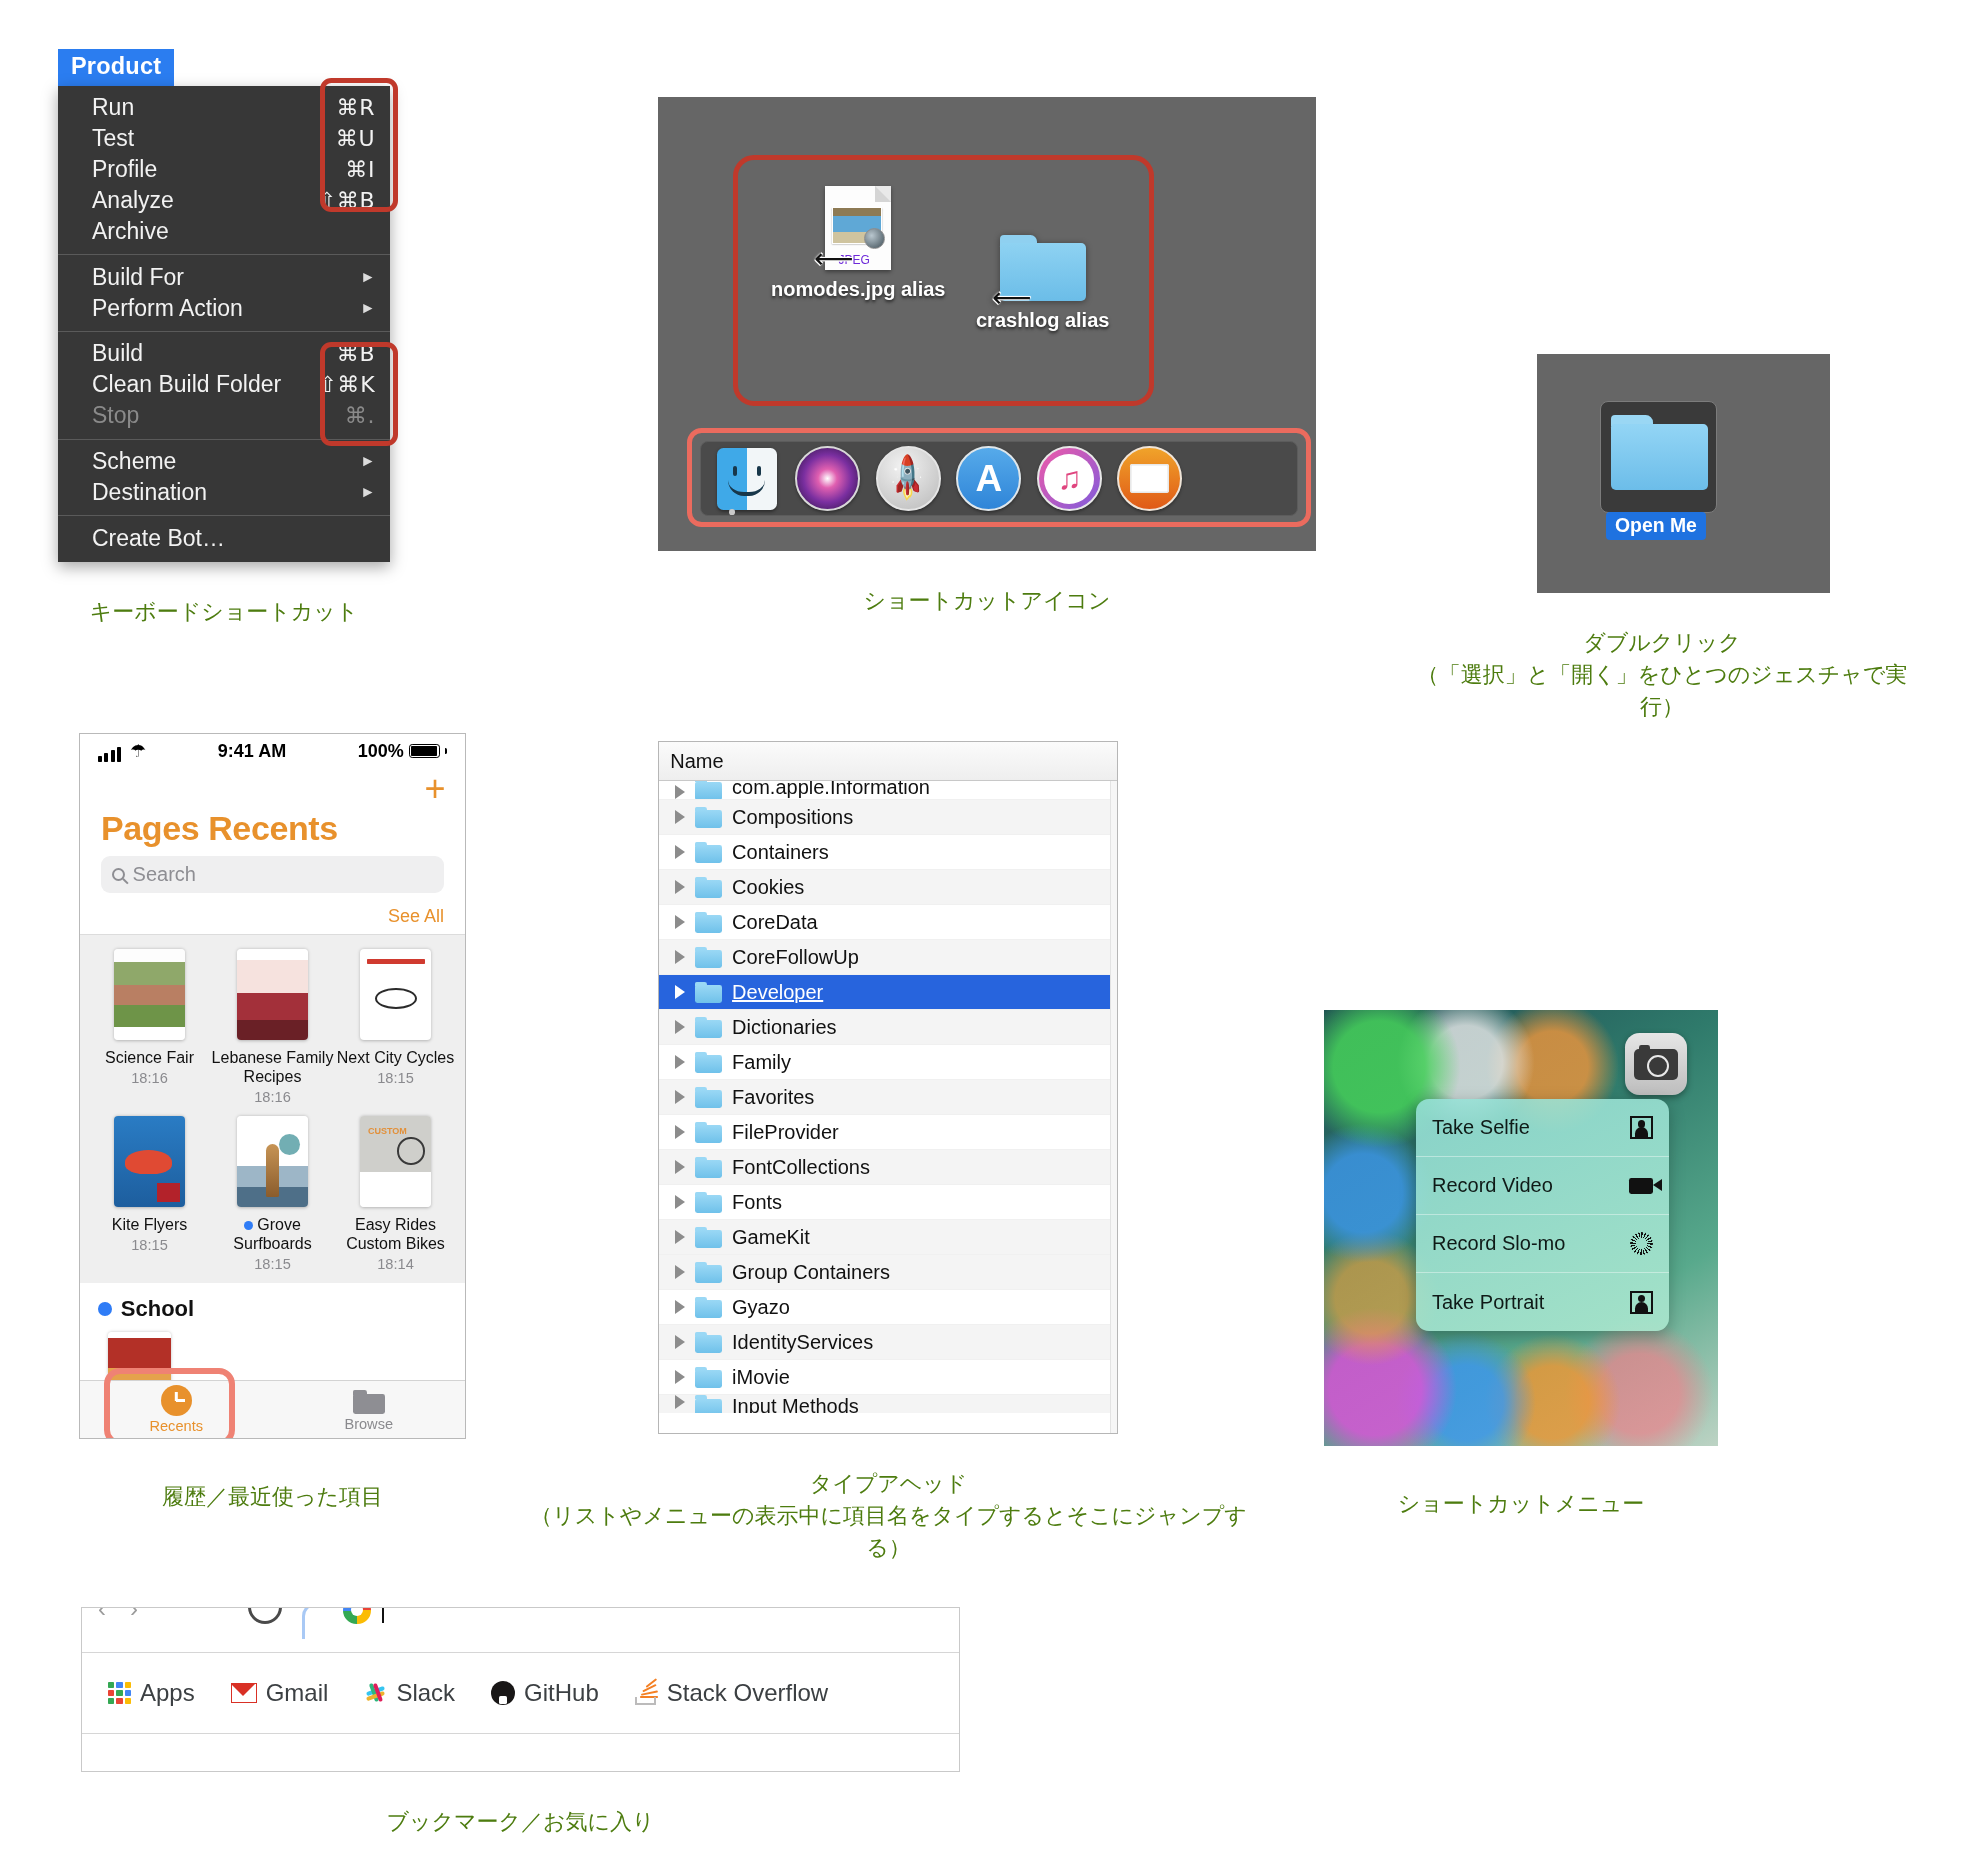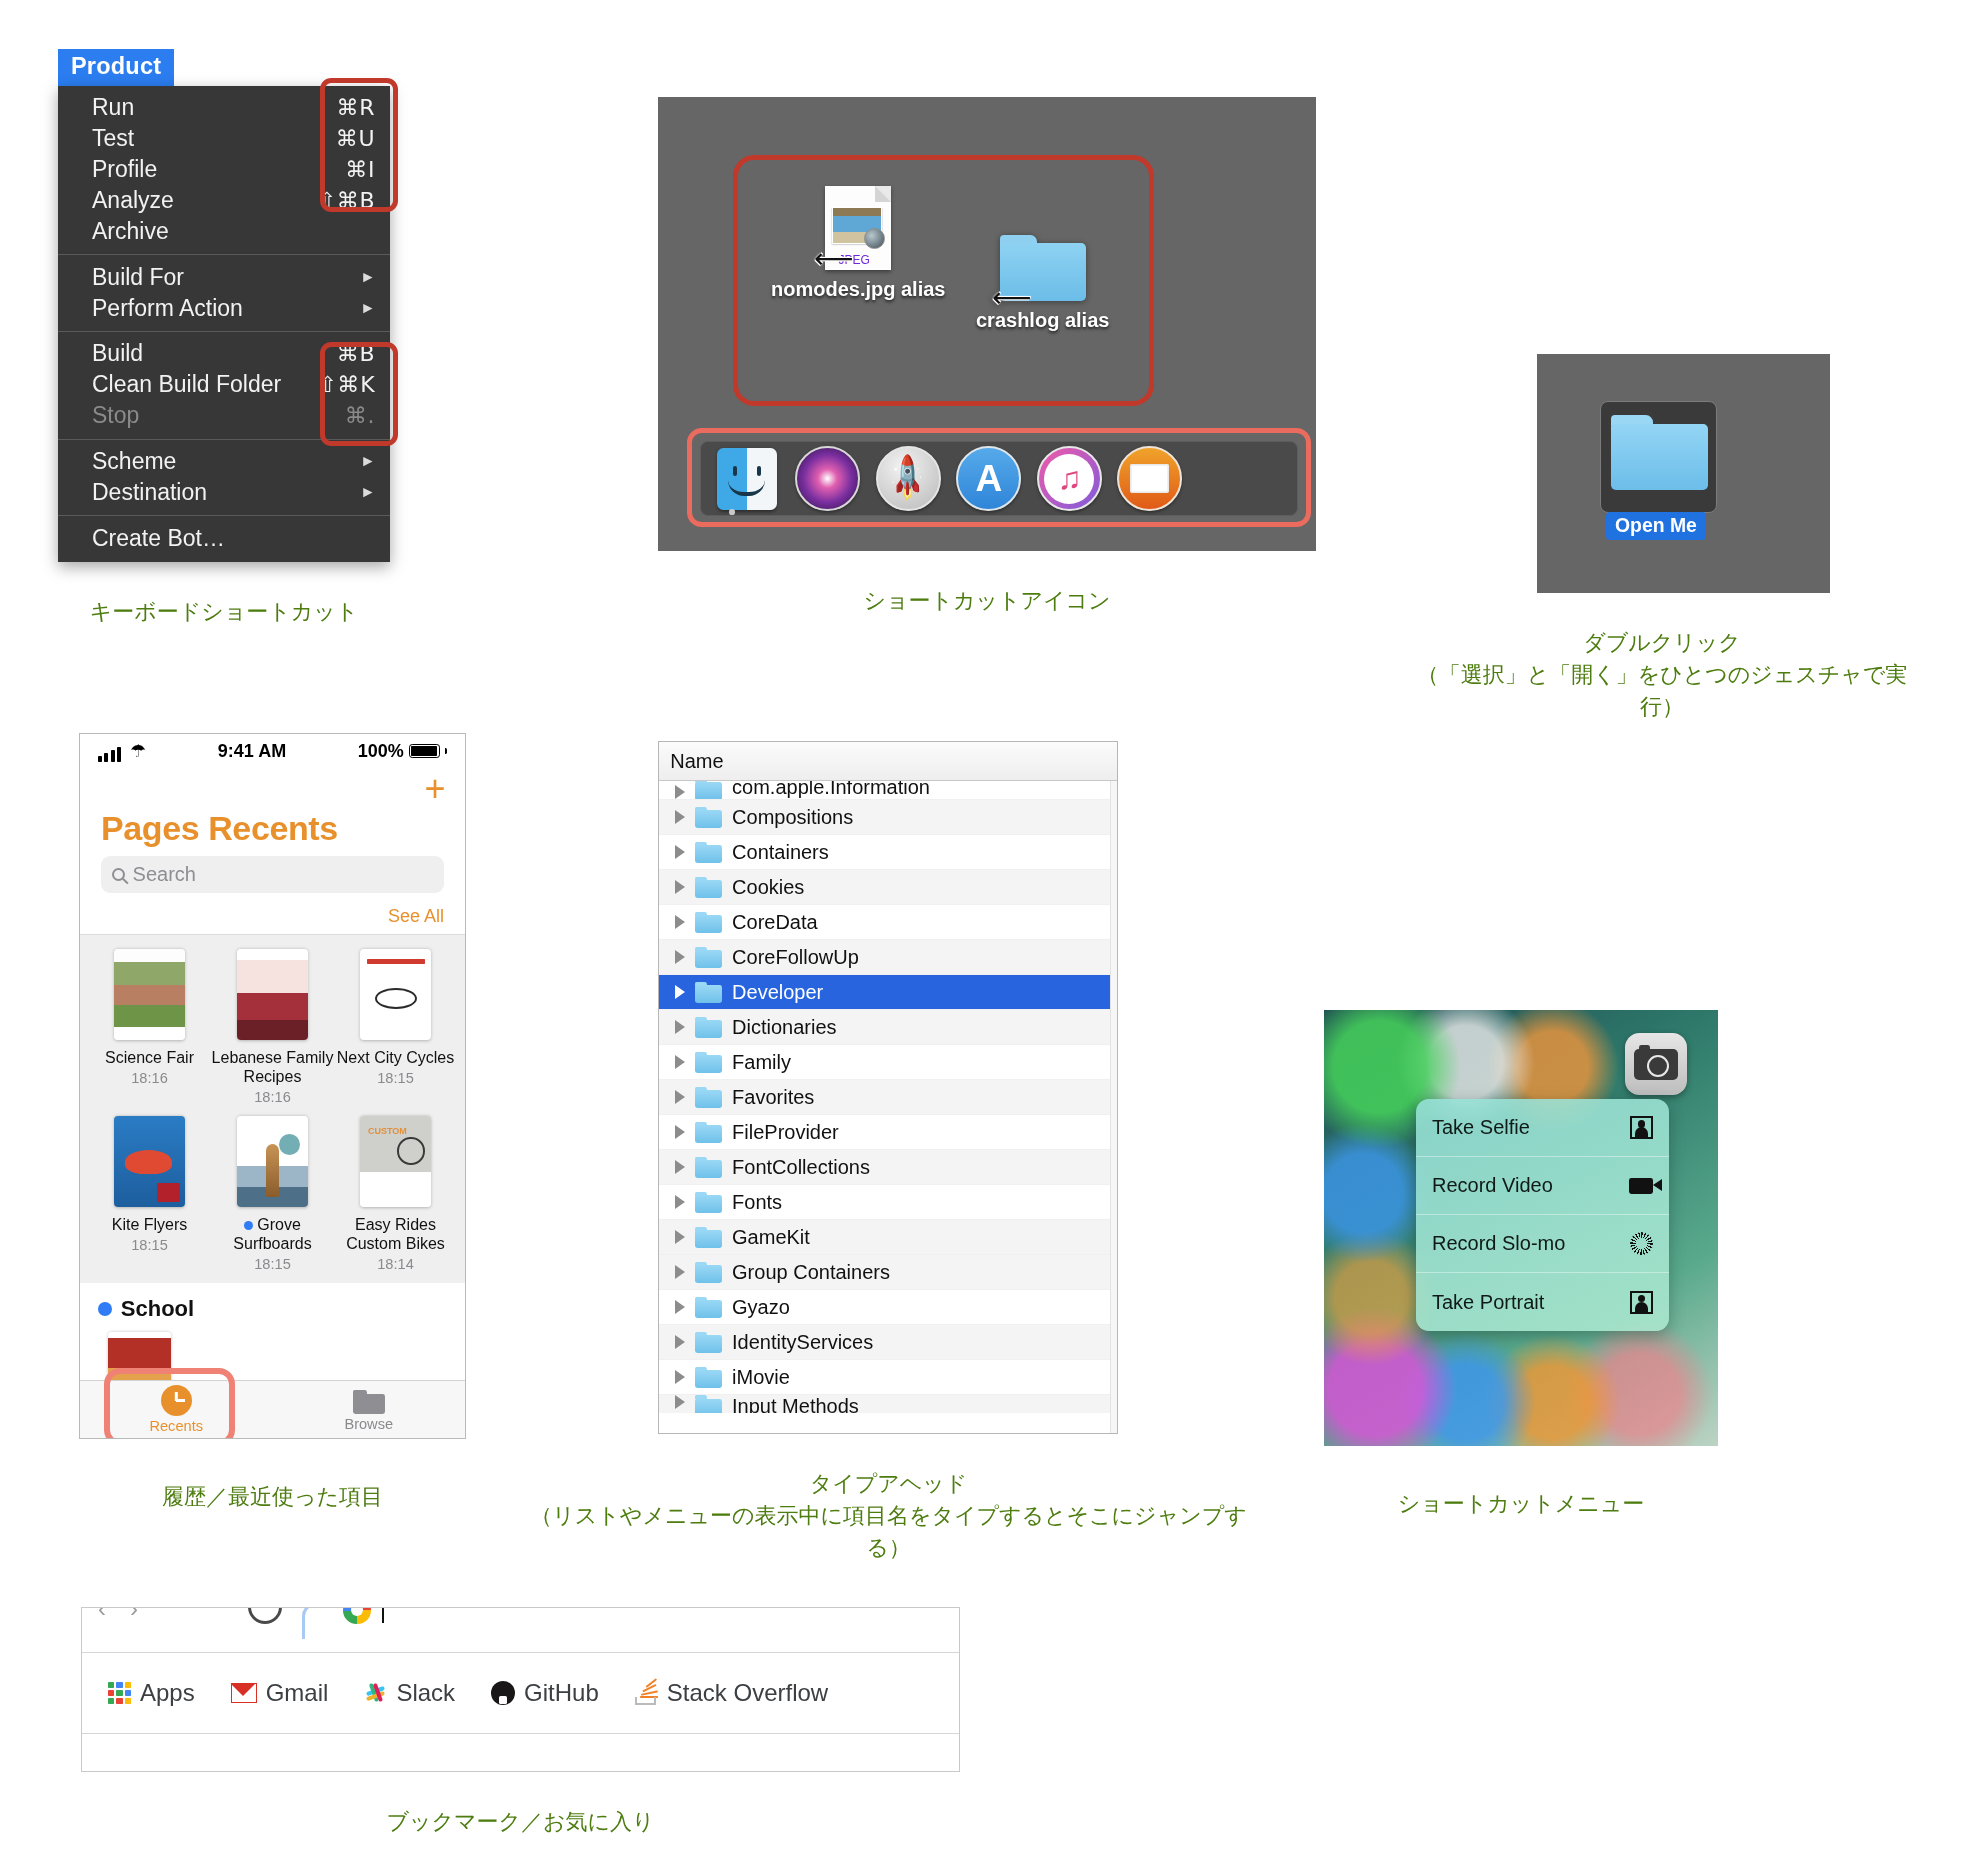--- a/index.html
+++ b/index.html
@@ -245,21 +245,21 @@
   .fhead{
     height:39px; background:linear-gradient(#fbfbfb,#eeeeee);
     border-bottom:0.8px solid #c8c8c8; display:flex; align-items:center;
     padding:0 11.3px; font-size:20px; color:#111; font-weight:500;
   }
   .frow{
     height:35px; display:flex; align-items:center; gap:9.7px; padding:0 11.3px;
     font-size:20px; color:#111; border-bottom:0.8px solid #f0f0f0;
   }
   .frow.alt{ background:#f4f4f4; }
-  .frow.sel{ background:#2764dd; color:#fff; }
+  .frow.sel{ background:#2764dd; color:#fff;text-decoration:underline; }
   .tri{ width:0;height:0; border-left:10.5px solid #8c8c8c; border-top:7.3px solid transparent; border-bottom:7.3px solid transparent; margin-left:4.9px;}
   .frow.sel .tri{ border-left-color:#fff;}
   .ffold{ width:27.5px;height:21px; position:relative; flex:0 0 auto;}
   .ffold .t{ position:absolute;left:0;top:0;width:12px;height:4px;background:#9ad8f5;border-radius:1.6px 2.4px 0 0;}
   .ffold .b{ position:absolute;left:0;top:3.2px;width:27.5px;height:18px;background:linear-gradient(#9ad8f5,#6fc1ea);border-radius:1.6px 2.4px 2.4px 2.4px;}
   .frow.clip{ height:19.4px; overflow:hidden; align-items:flex-end; }
   .frow.clipbot{ height:18px; overflow:hidden; align-items:flex-start; border-bottom:none;}
   .fscroll{ position:absolute; right:0; top:39px; bottom:0; width:7.3px; background:#f6f6f6; border-left:0.8px solid #e3e3e3;}
 
   

